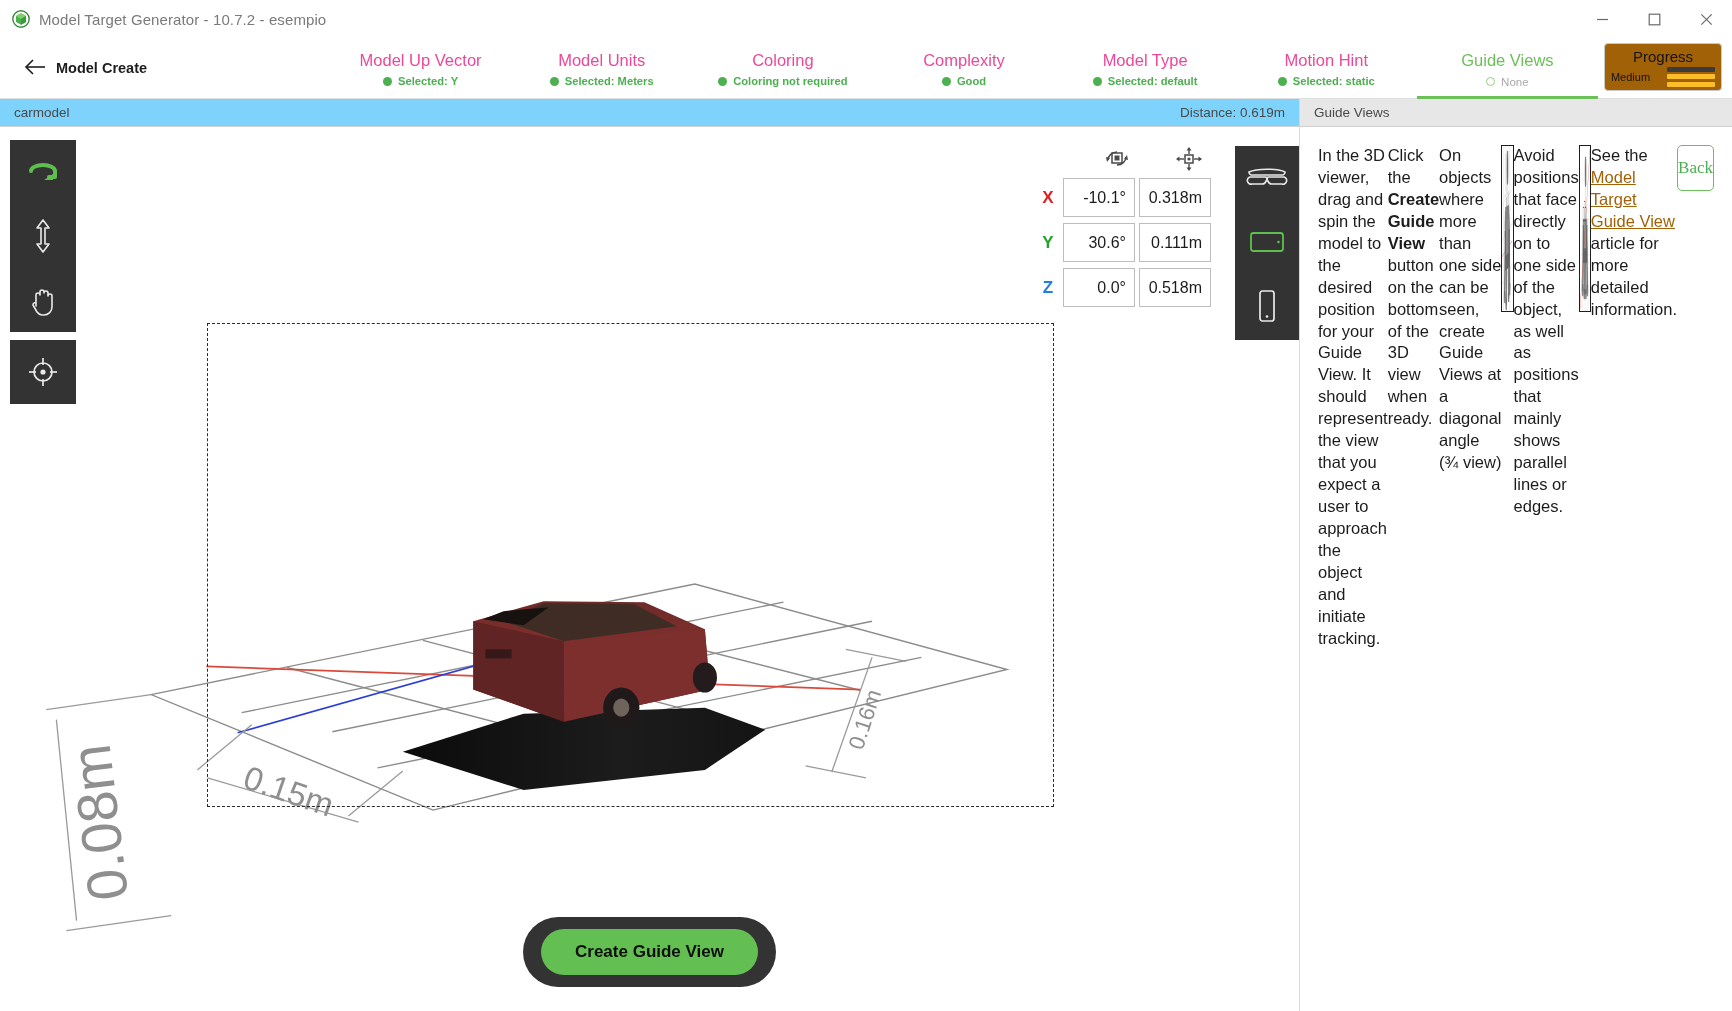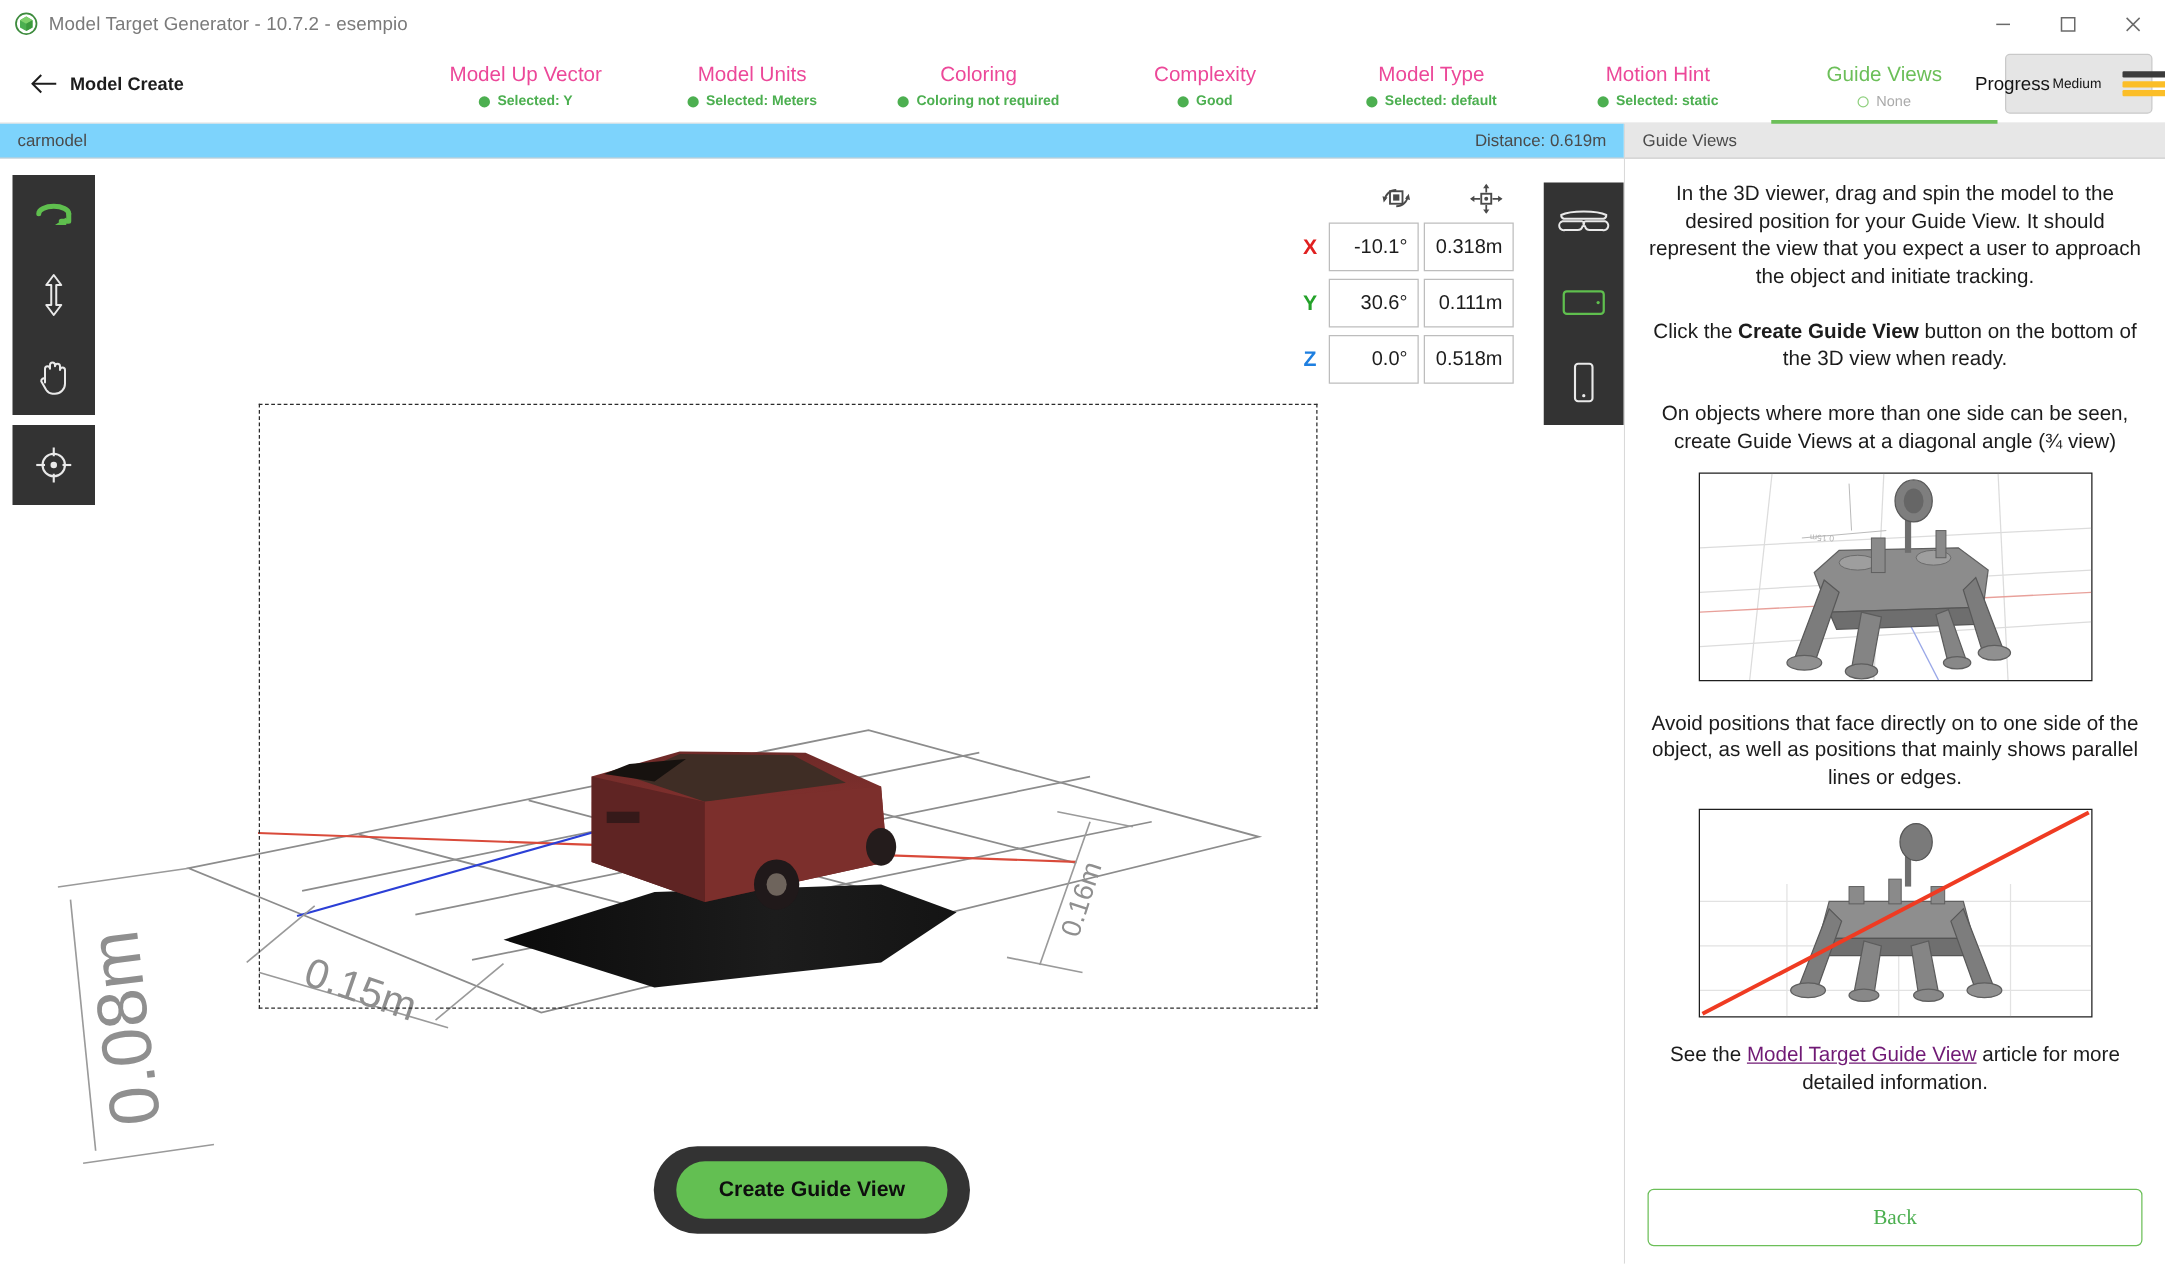--- a/index.html
+++ b/index.html
@@ -50,22 +50,22 @@
   .step-status { display:flex; align-items:center; gap:6px; font-size:11.2px; font-weight:700; color:#4caf50; white-space:nowrap;}
   .dot { width:9px; height:9px; border-radius:50%; background:#4caf50; display:inline-block; }
   .dot.hollow { background:transparent; border:1.6px solid #8fd07e; }
   .step.active .step-status { color:#aaaaaa; font-weight:400; font-size:11.6px;}
   .step-underline { position:absolute; left:0; right:0; bottom:-1px; height:3px; background:#6cbf59; }
 
   .progress-badge {
     width: 110px; flex:0 0 118px;
     margin: 5px 10px 7px 6px;
     border:1px solid #c9c9c9; border-radius:4px;
-    background:#e5e5e5;
-    display:flex; flex-direction:row; align-items:center; justify-content:center;
+    background:#a16207;
+    display:flex; flex-direction:column; align-items:center; justify-content:center;
     gap:2px;
   }
   .pb-title { font-size:15px; color:#131313; }
   .pb-row { display:flex; align-items:center; gap:17px; }
   .pb-label { font-size:11px; color:#131313; }
   .pb-bars { display:flex; flex-direction:column; gap:2.5px; }
   .pb-bar { width:48px; height:5px; border-radius:1px; }
 
   
   .body { flex:1 1 auto; display:flex; min-height:0; background:#fff; }
@@ -118,25 +118,25 @@
     background:#63bf52; border:none; border-radius:30px;
     padding:13px 34px; font-size:17px; font-weight:700; color:#0e0e0e;
     font-family:"Liberation Sans", sans-serif; cursor:pointer;
   }
 
   
   .right { width:432px; flex:0 0 432px; display:flex; flex-direction:column; background:#fff; }
   .right-header { height:28px; flex:0 0 28px; background:#e7e7e7; display:flex; align-items:center;
                   padding-left:14px; border-bottom:1px solid #d0d0d0; }
   .rh-title { font-size:13.5px; color:#4a4a4a; }
-  .right-body { flex:1 1 auto; padding:18px 18px 14px 18px; overflow:hidden; display:flex; flex-direction:column;text-align:center; }
+  .right-body { flex:1 1 auto; padding:18px 18px 14px 18px; overflow:hidden; display:flex; flex-direction:row; }
   .para { font-size:16.5px; line-height:1.33; color:#1c1c1c; margin-bottom:22px; }
   .para.tight { margin-bottom:13px; }
   .para b { font-weight:700; }
-  .link { color:#701a75; }
+  .link { color:#a16207; }
   .thumb { width:315px; height:167px; border:1px solid #1e1e1e; margin:0 auto 24px auto; background:#fff; position:relative; overflow:hidden; }
   .thumb.second { margin-bottom:20px; }
   .spacer { flex:1 1 auto; }
   .back-btn {
     border:1px solid #6cbf59; background:#fff; border-radius:5px;
     height:46px; display:flex; align-items:center; justify-content:center;
     font-size:17px; color:#4caf50; cursor:pointer; font-family:Liberation Serif, serif;
   }
   svg { overflow: visible; }
 </style>

